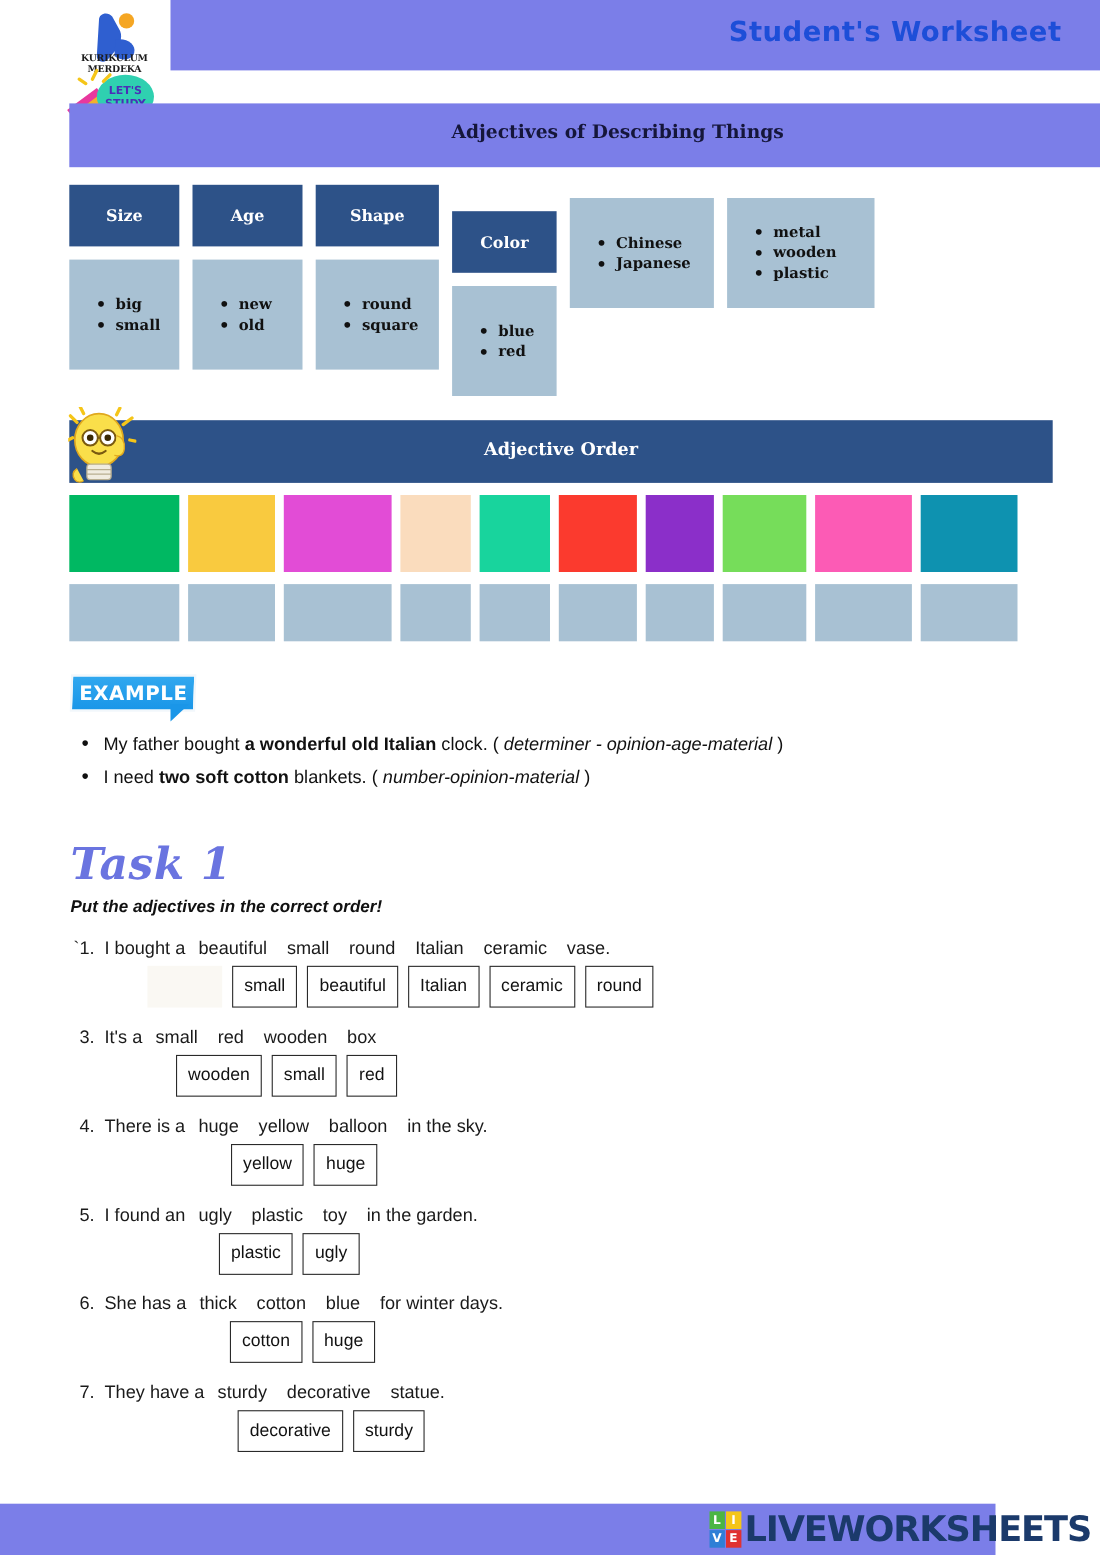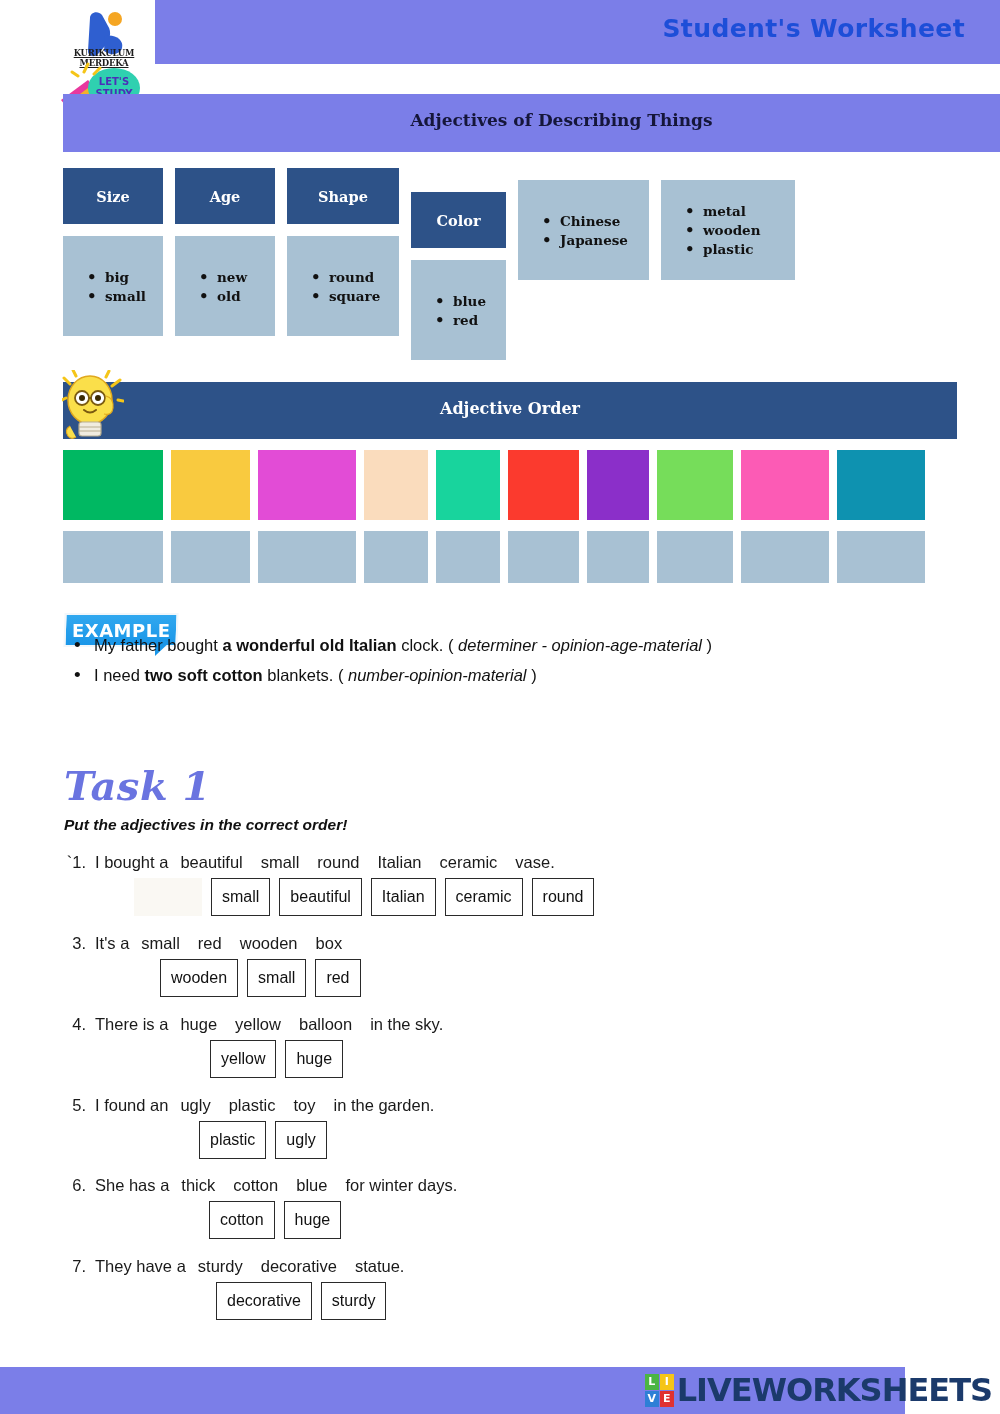--- a/index.html
+++ b/index.html
@@ -18,21 +18,21 @@
   }
   .hdr-title {
     position:absolute; right:35px; top:14px;
     color:#1d4ed8; font-size:25px; font-weight:bold;
     letter-spacing:.4px; font-family:"DejaVu Sans", sans-serif;
   }
   .km-logo { position:absolute; left:60px; top:6px; width:90px; height:60px; }
   .km-word {
     position:absolute; left:52px; top:48px; width:104px;
     text-align:center; font-size:8.5px; font-weight:bold;
-    font-family:"DejaVu Serif", serif; color:#1d1d1d; letter-spacing:-.2px;text-decoration:underline;
+    font-family:"DejaVu Serif", serif; color:#1d1d1d; letter-spacing:-.2px;
   }
   .ls-badge { position:absolute; left:58px; top:62px; width:86px; height:68px; }
 
   
   .sect-band {
     position:absolute; left:63px; top:94px; width:997px; height:58px;
     background:#7b7ee8;
   }
   .sect-band .lbl {
     position:absolute; left:0; right:0; top:16px; text-align:center;
@@ -98,21 +98,21 @@
   }
   .ex-badge span {
     color:#ffffff; font-weight:bold; font-size:18px; letter-spacing:.5px;
     font-family:"DejaVu Sans", sans-serif; transform: skewX(2deg);
   }
   .ex-tail {
     position:absolute; left:155px; top:640px; width:0; height:0;
     border-left:17px solid #1a96e8;
     border-bottom:16px solid transparent;
   }
-  .ex-list { position:absolute; left:68px; top:636px; width:880px; }
+  .ex-list { position:absolute; left:68px; top:668px; width:880px; }
   .ex-list li {
     list-style:none; position:relative; padding-left:26px; margin-bottom:11px;
     font-size:16.5px; color:#111; font-family:"Liberation Sans", sans-serif;
   }
   .ex-list li::before { content:"•"; position:absolute; left:6px; top:-2px; font-size:19px; }
   .ex-list b { font-weight:bold; }
   .ex-list i { font-style:italic; }
 
   
   .task-title {

